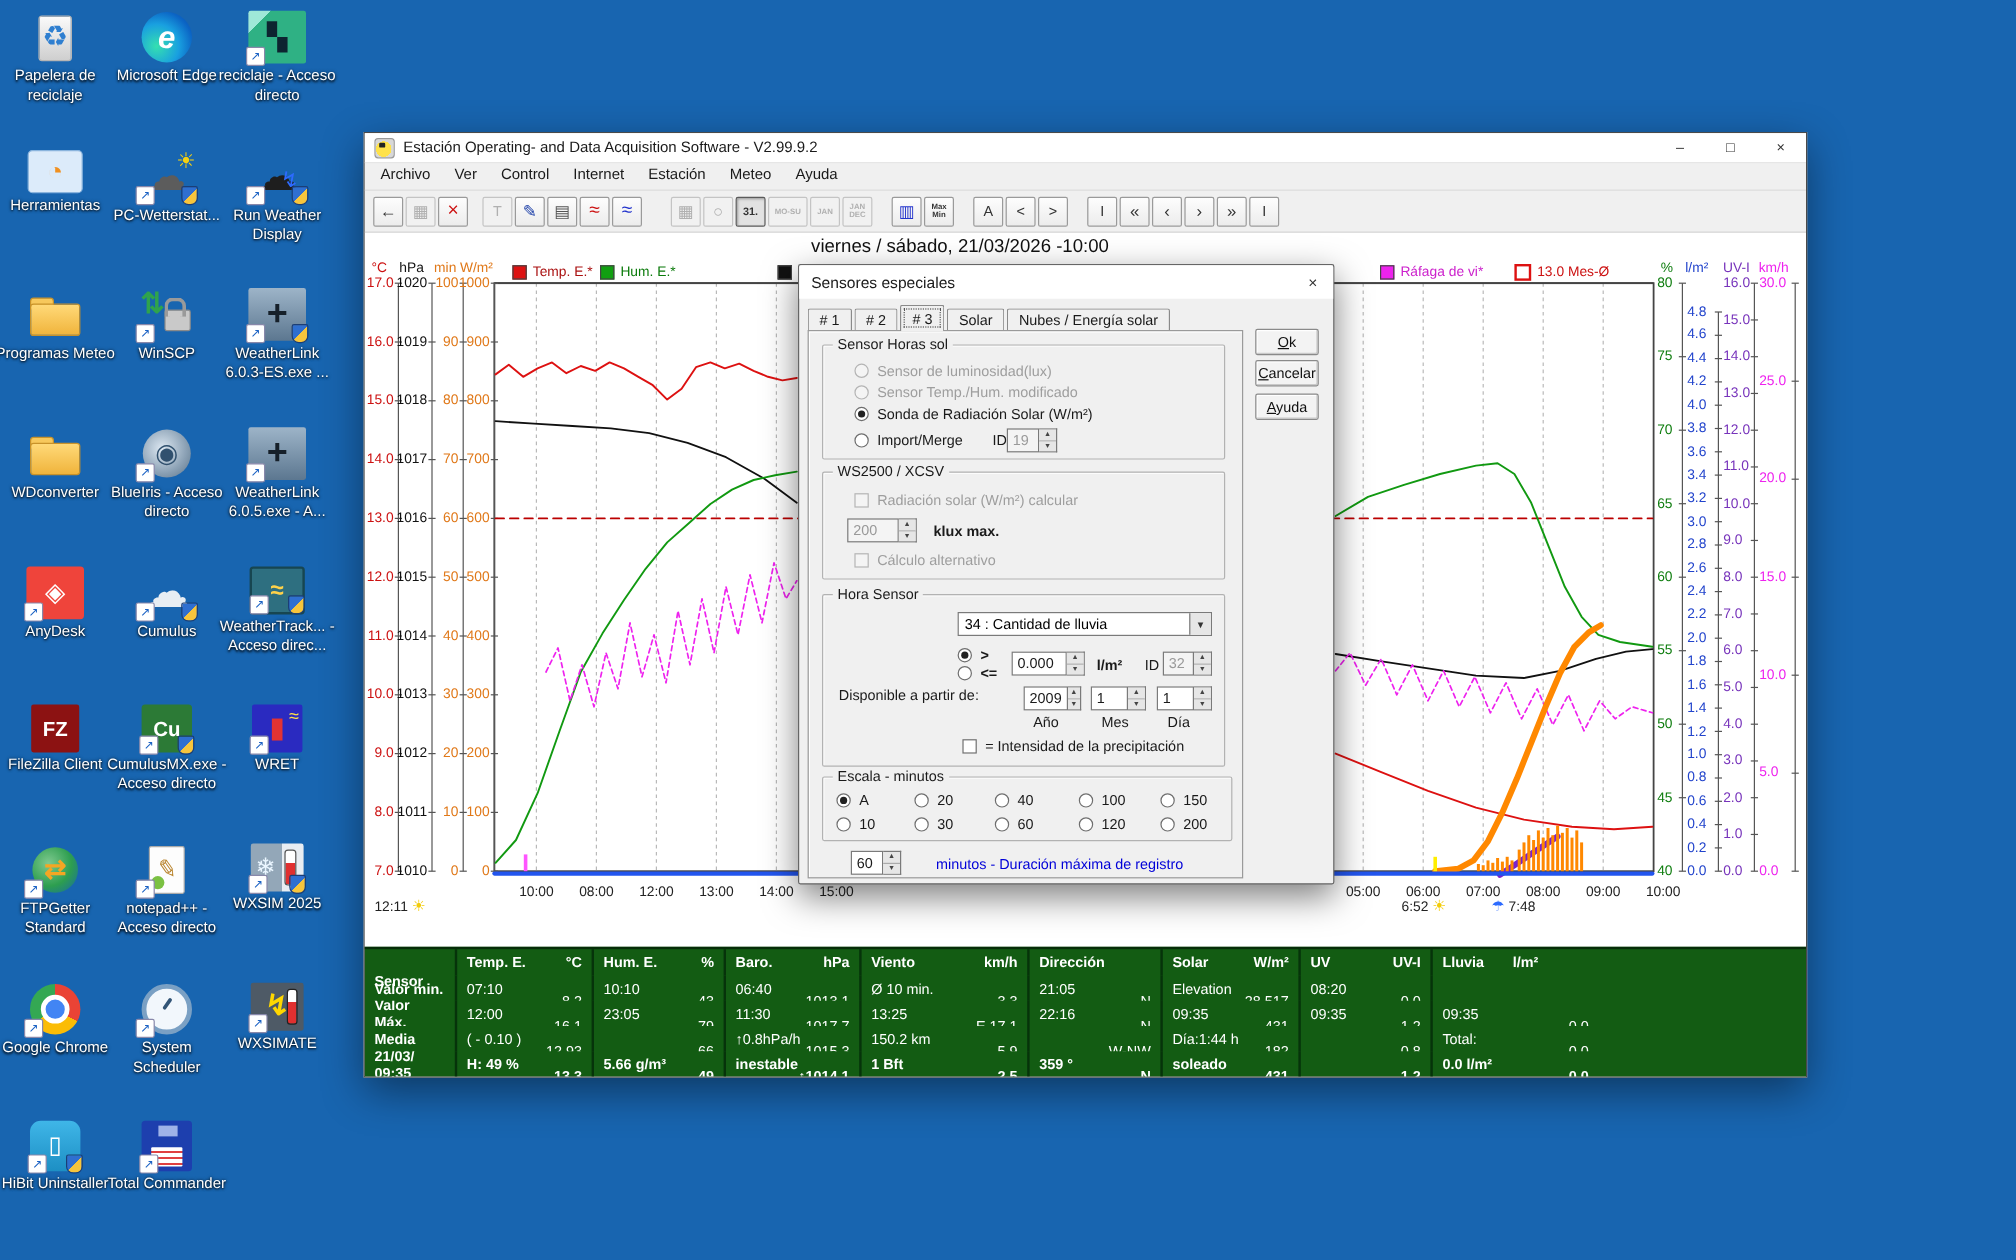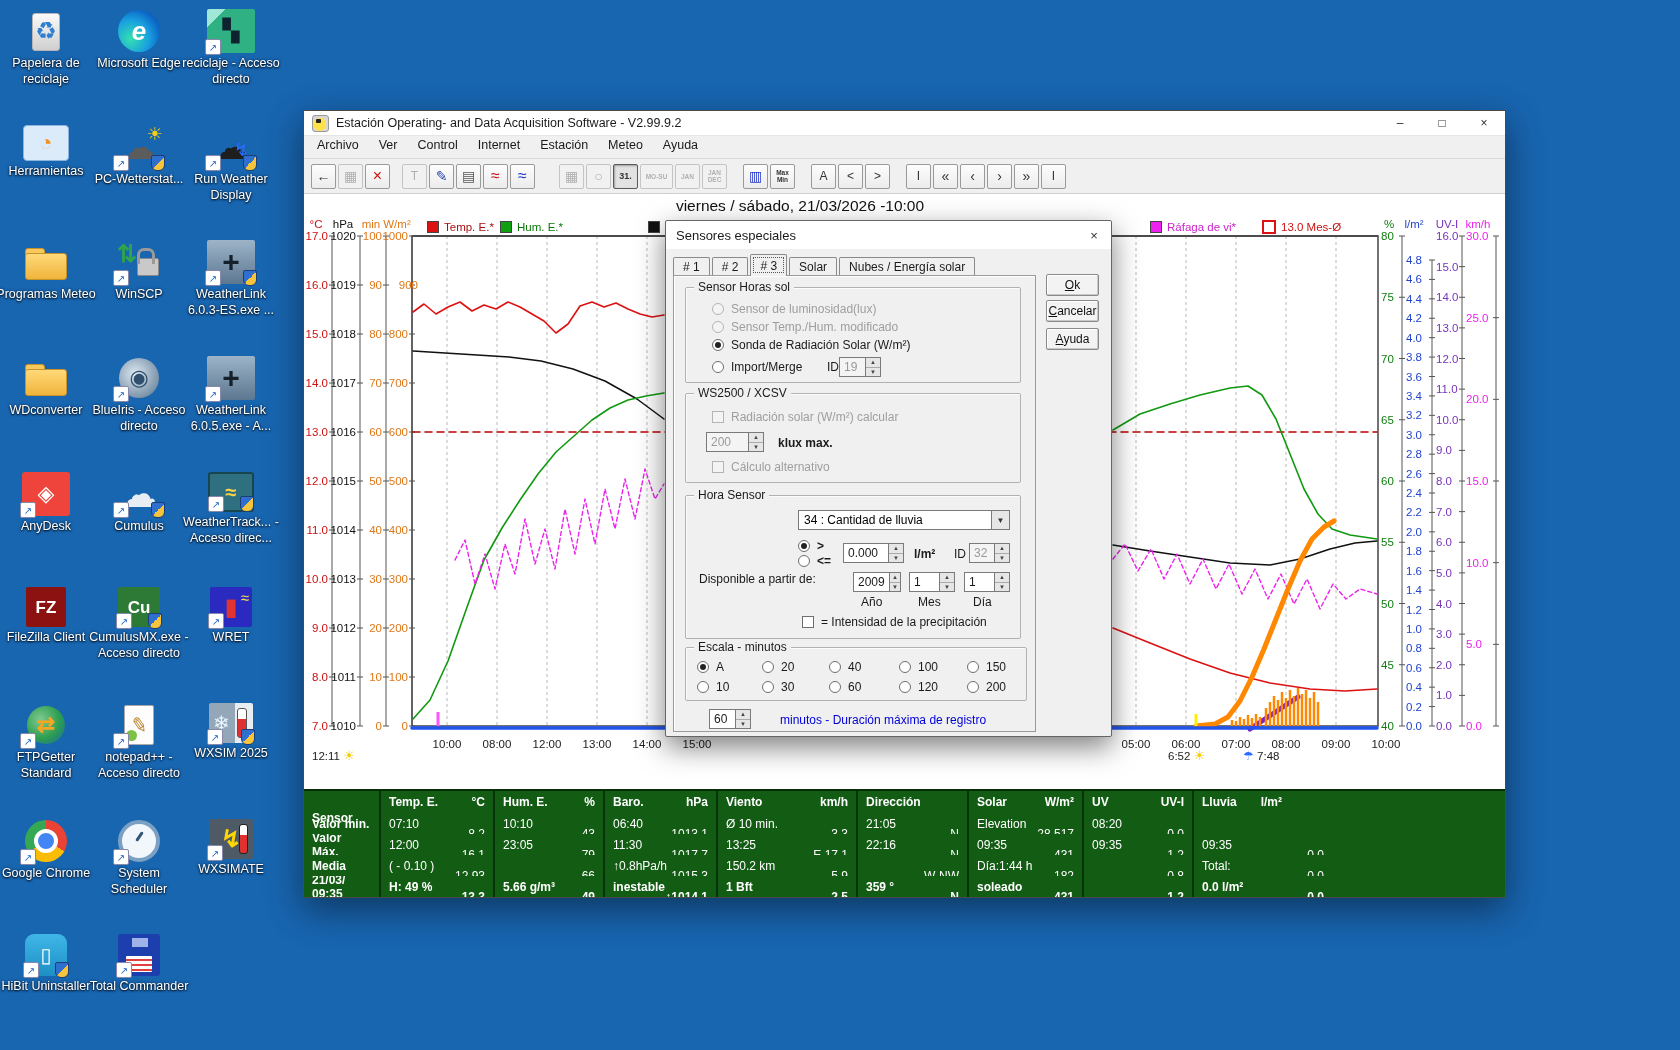--- a/index.html
+++ b/index.html
@@ -850,21 +850,21 @@
     <div class="clab r" style="left: 340px; top: 383px; color: rgb(224, 120, 24); width: 42px;">70</div>
     <div class="clab r" style="left: 340px; top: 432px; color: rgb(224, 120, 24); width: 42px;">60</div>
     <div class="clab r" style="left: 340px; top: 481px; color: rgb(224, 120, 24); width: 42px;">50</div>
     <div class="clab r" style="left: 340px; top: 530px; color: rgb(224, 120, 24); width: 42px;">40</div>
     <div class="clab r" style="left: 340px; top: 579px; color: rgb(224, 120, 24); width: 42px;">30</div>
     <div class="clab r" style="left: 340px; top: 628px; color: rgb(224, 120, 24); width: 42px;">20</div>
     <div class="clab r" style="left: 340px; top: 677px; color: rgb(224, 120, 24); width: 42px;">10</div>
     <div class="clab r" style="left: 340px; top: 726px; color: rgb(224, 120, 24); width: 42px;">0</div>
     <div class="clab c" style="left: 397px; top: 224px; color: rgb(224, 120, 24);">W/m²</div>
     <div class="clab r" style="left: 366px; top: 236px; color: rgb(224, 120, 24); width: 42px;">1000</div>
-    <div class="clab r" style="left: 376px; top: 285px; color: rgb(224, 120, 24); width: 42px;">900</div>
+    <div class="clab r" style="left: 366px; top: 285px; color: rgb(224, 120, 24); width: 42px;">900</div>
     <div class="clab r" style="left: 366px; top: 334px; color: rgb(224, 120, 24); width: 42px;">800</div>
     <div class="clab r" style="left: 366px; top: 383px; color: rgb(224, 120, 24); width: 42px;">700</div>
     <div class="clab r" style="left: 366px; top: 432px; color: rgb(224, 120, 24); width: 42px;">600</div>
     <div class="clab r" style="left: 366px; top: 481px; color: rgb(224, 120, 24); width: 42px;">500</div>
     <div class="clab r" style="left: 366px; top: 530px; color: rgb(224, 120, 24); width: 42px;">400</div>
     <div class="clab r" style="left: 366px; top: 579px; color: rgb(224, 120, 24); width: 42px;">300</div>
     <div class="clab r" style="left: 366px; top: 628px; color: rgb(224, 120, 24); width: 42px;">200</div>
     <div class="clab r" style="left: 366px; top: 677px; color: rgb(224, 120, 24); width: 42px;">100</div>
     <div class="clab r" style="left: 366px; top: 726px; color: rgb(224, 120, 24); width: 42px;">0</div>
     <div class="clab c" style="left: 1389px; top: 224px; color: rgb(15, 125, 15);">%</div>

